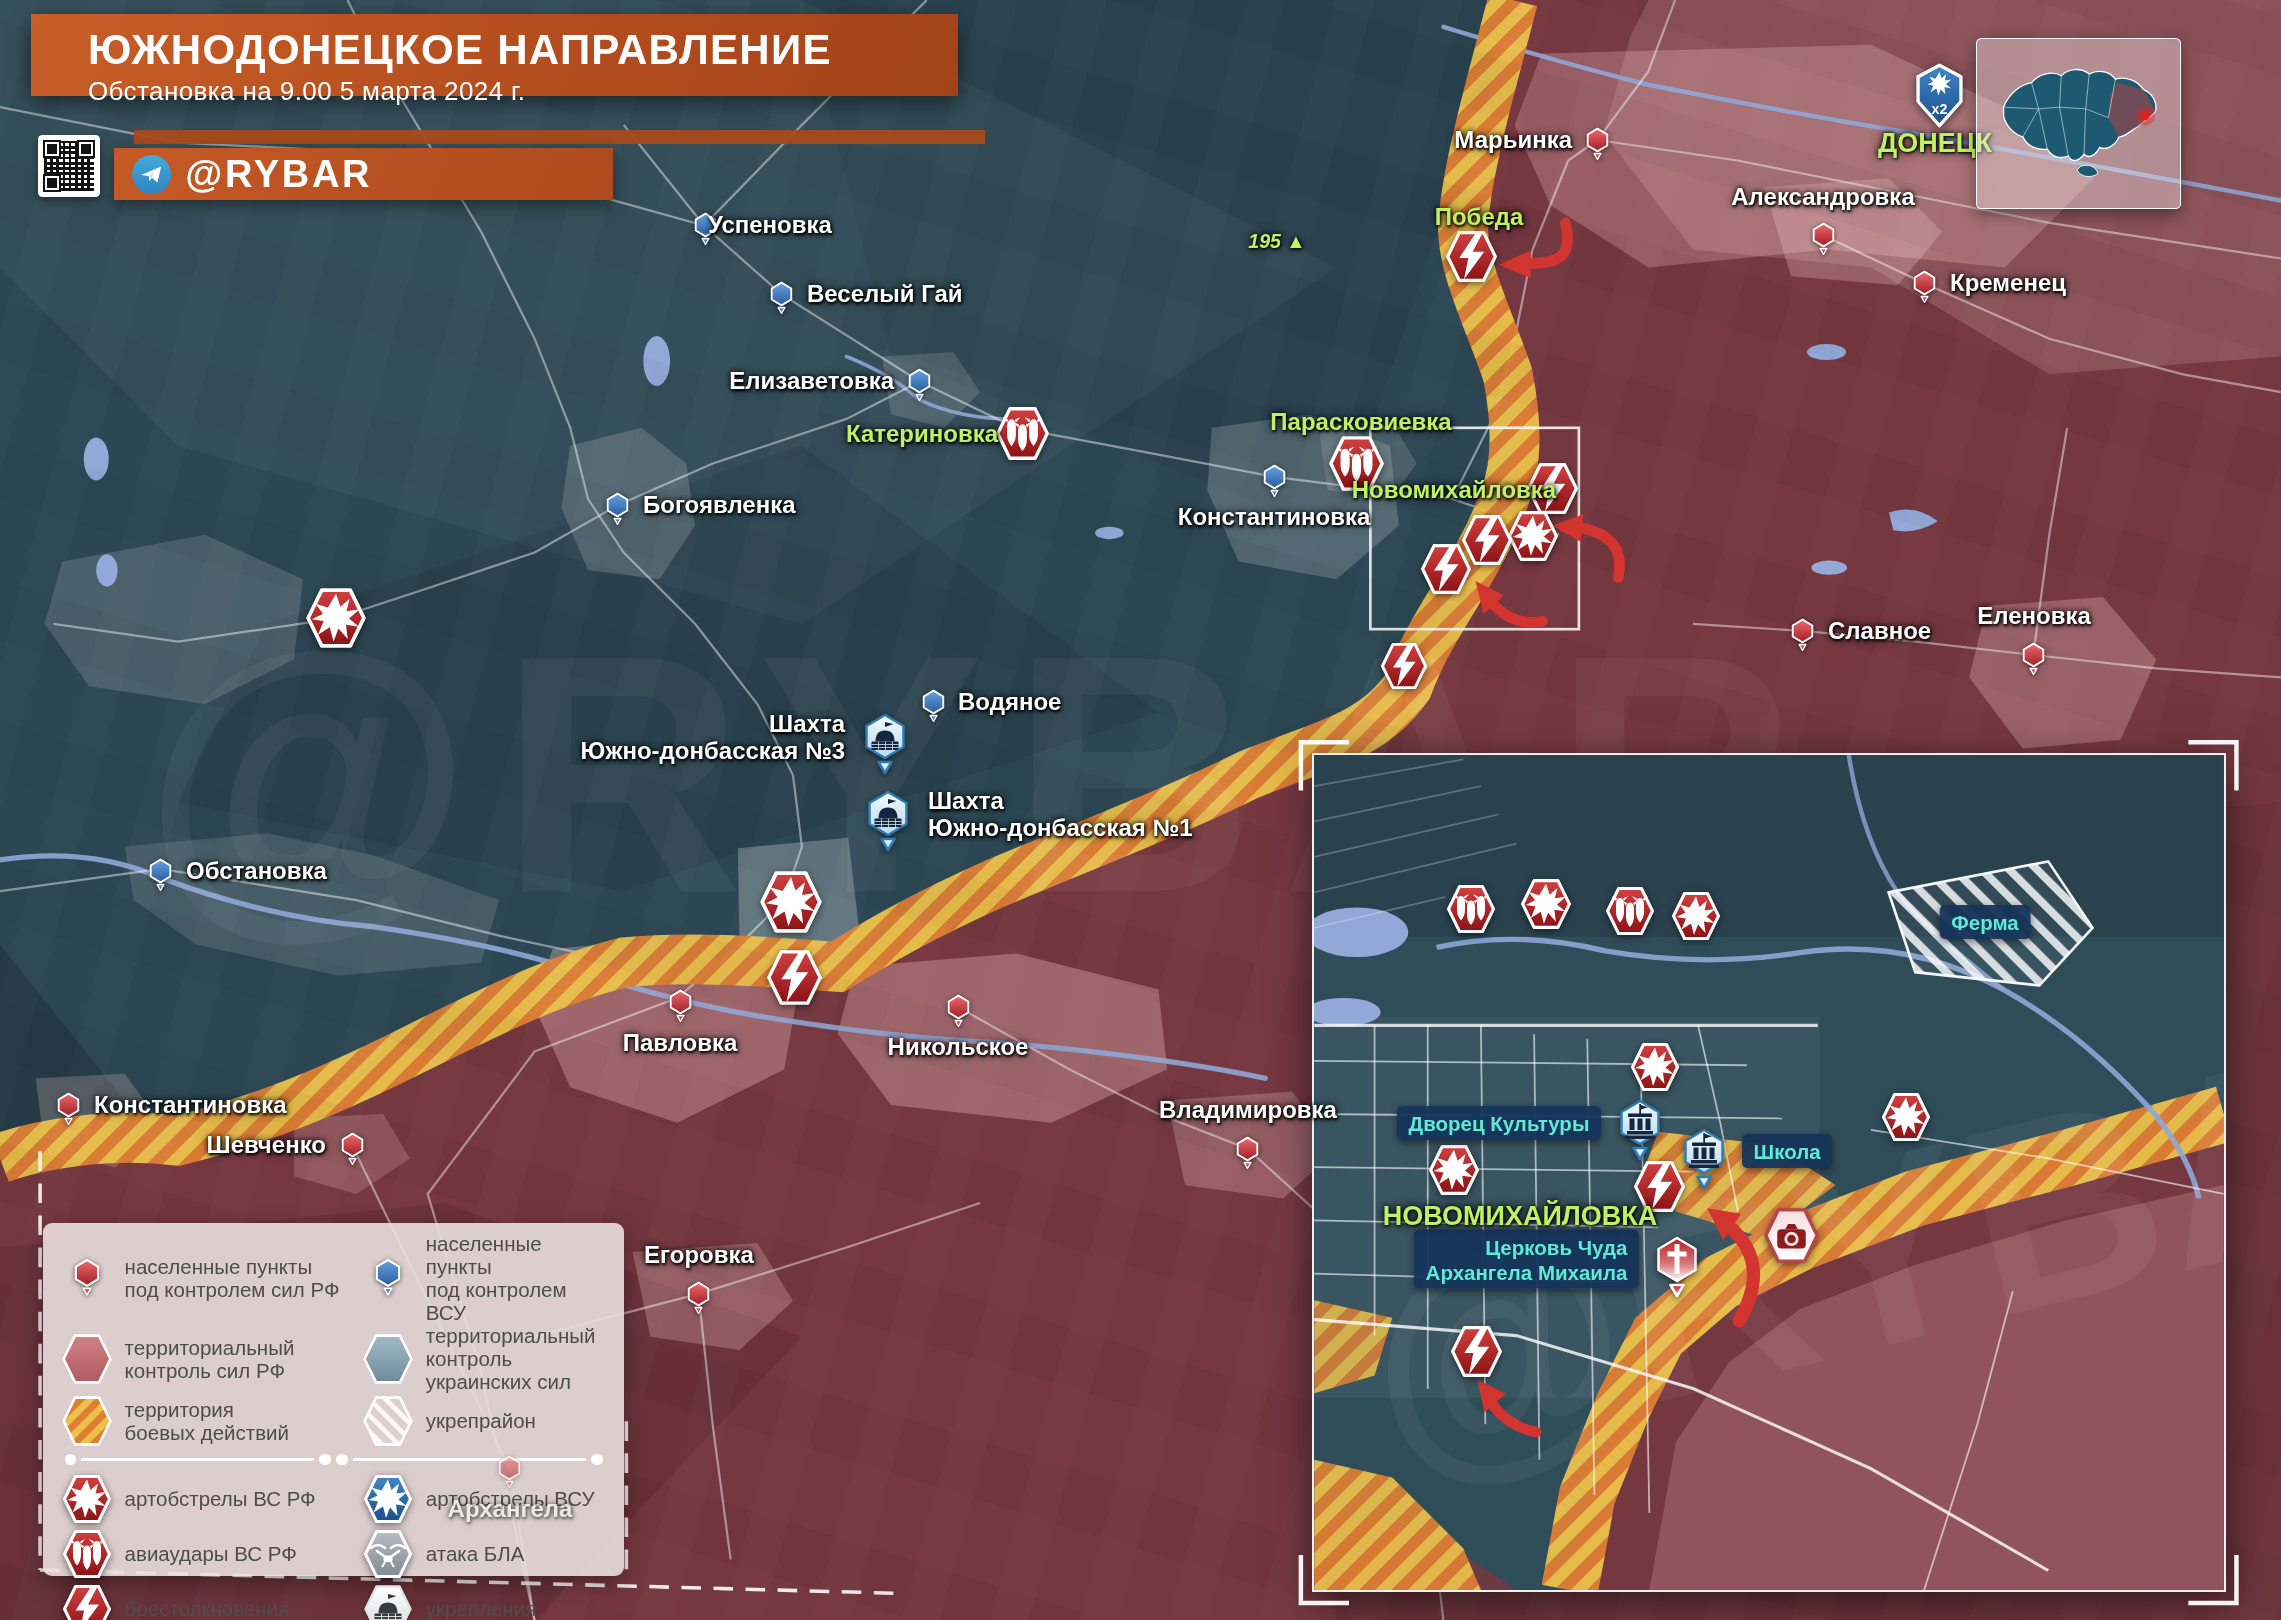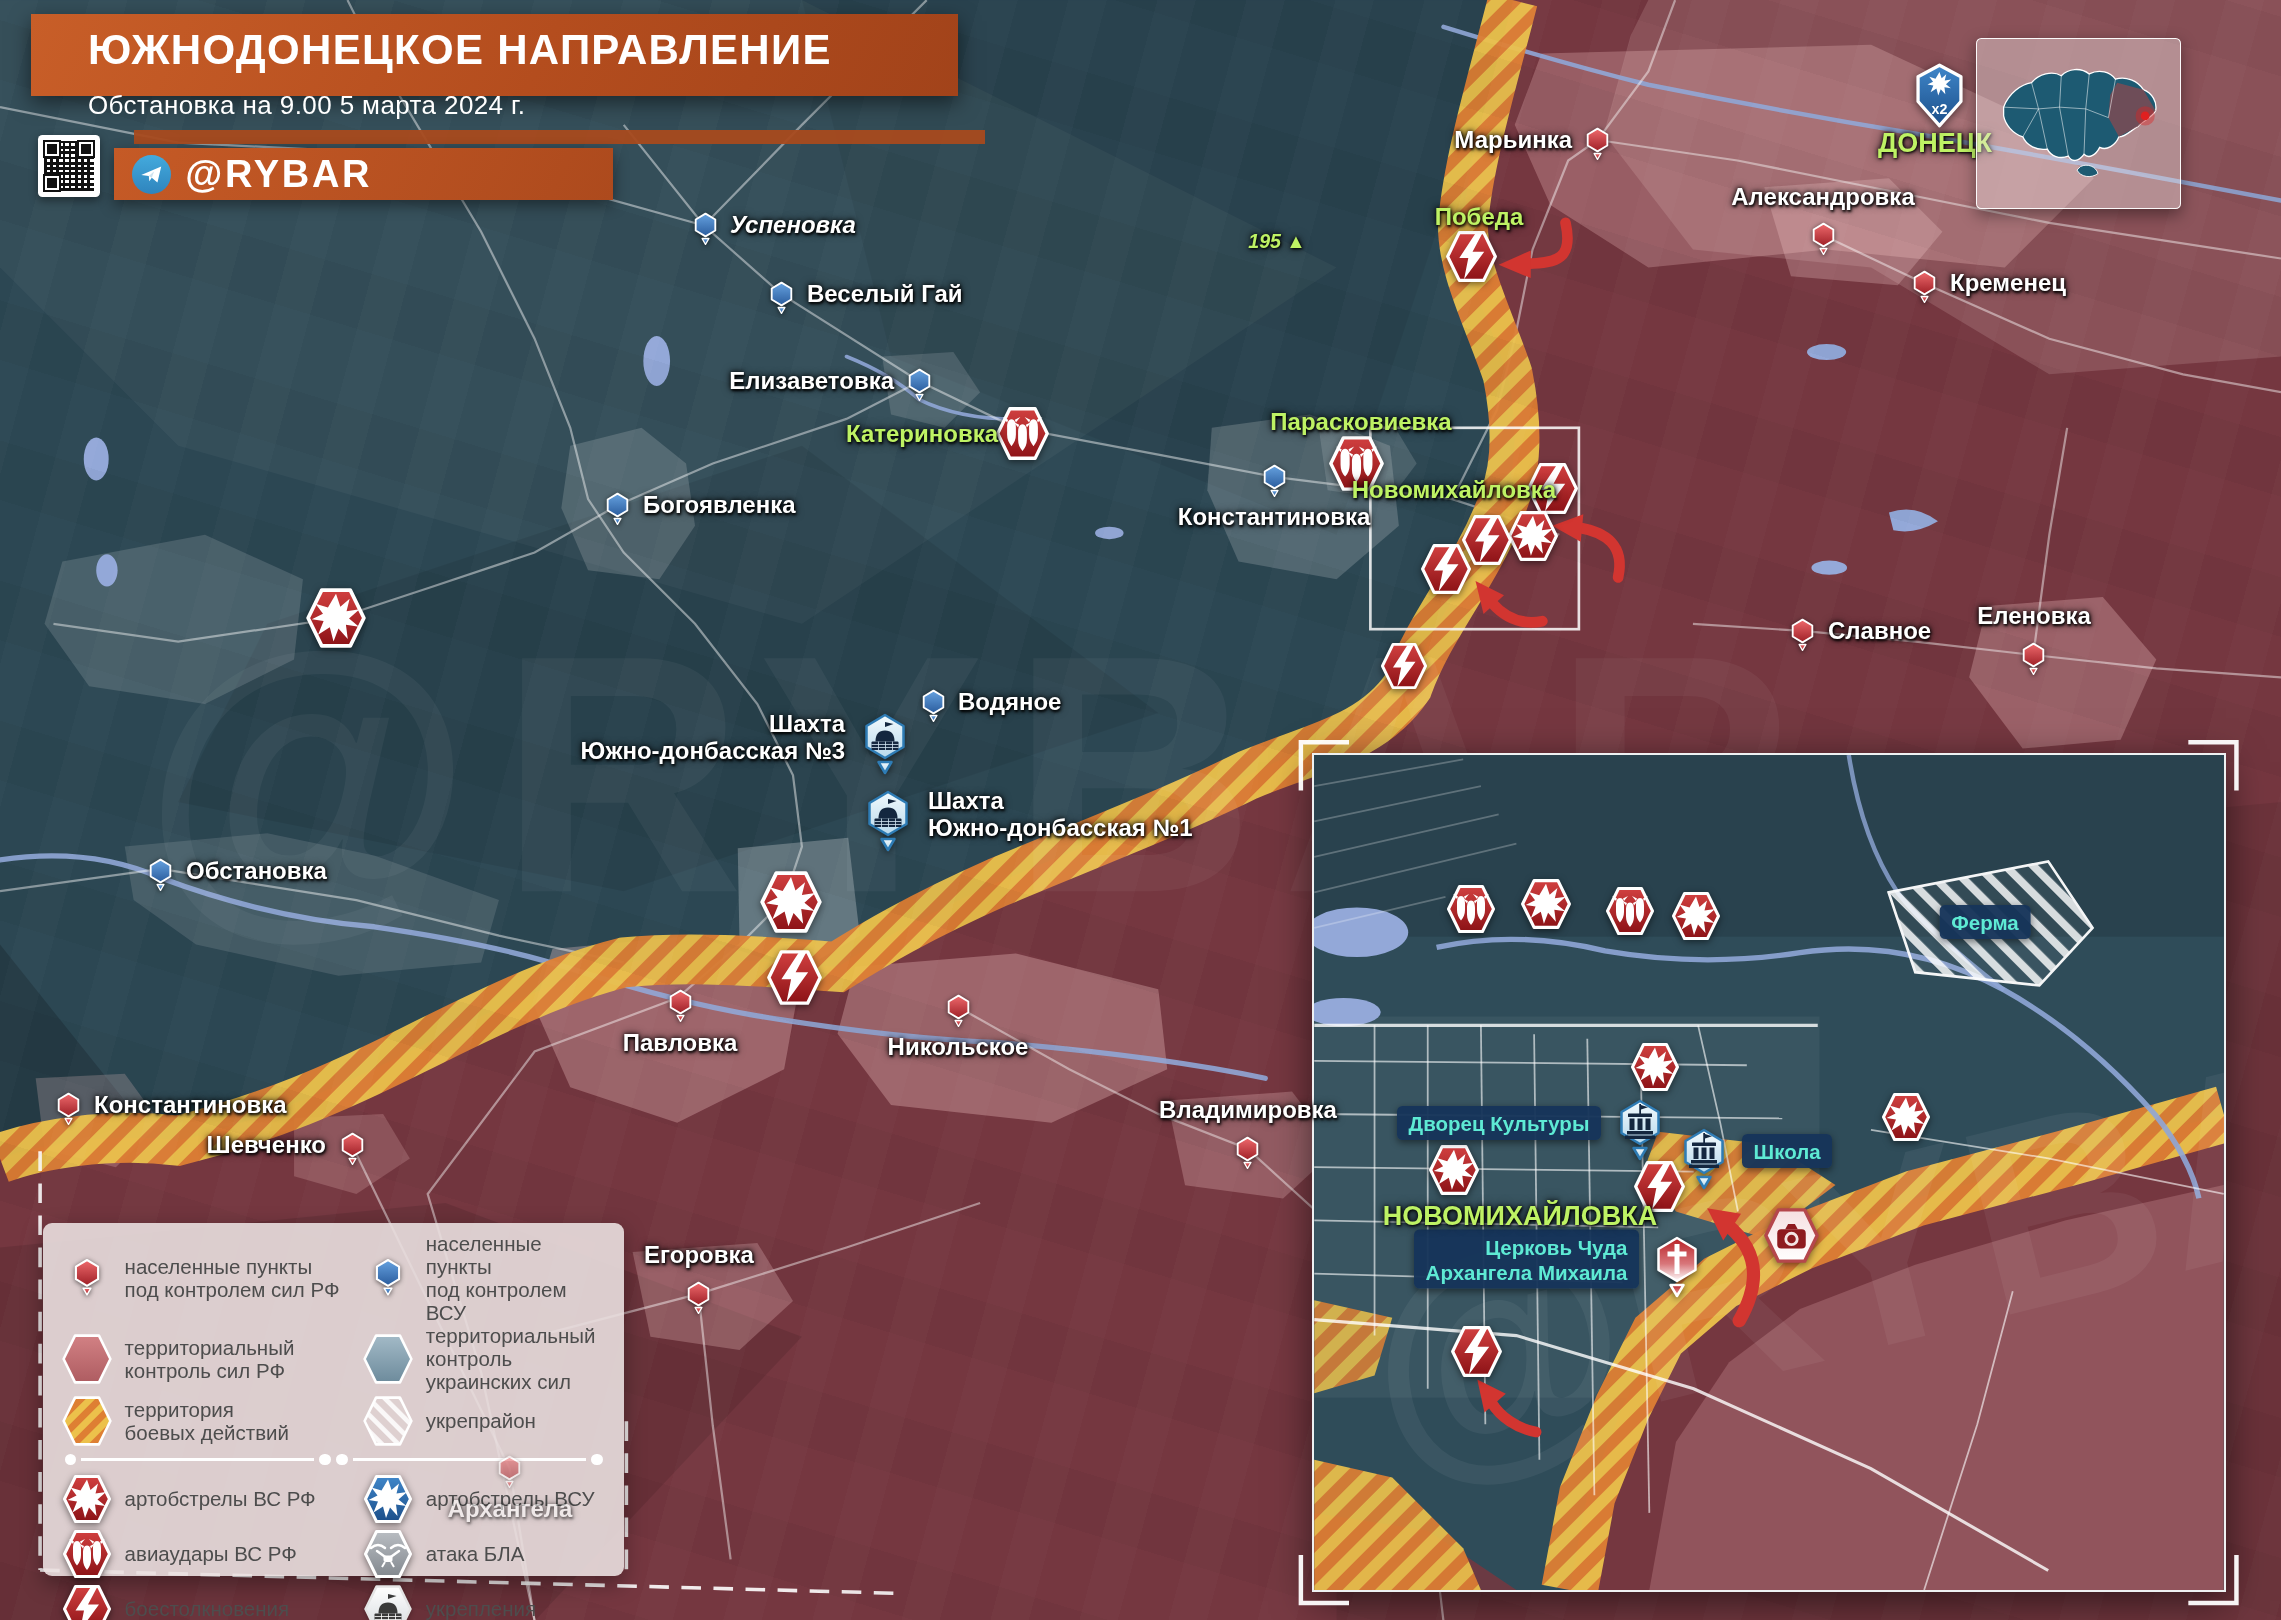--- a/index.html
+++ b/index.html
@@ -5,21 +5,21 @@
   html,body{margin:0;padding:0;background:#1a252b;}
   #stage{position:relative;width:2281px;height:1621px;overflow:hidden;
          font-family:"Liberation Sans",sans-serif;background:#2c4753;}
   .layer{position:absolute;inset:0;}
   svg{display:block;}
   
   #titleblock{position:absolute;left:31px;top:14.3px;width:927px;height:82px;
     background:linear-gradient(115deg,#c85e28 0%,#b44d1e 55%,#a2431a 100%);
     box-shadow:0 7.1px 19.6px rgba(0,0,0,.5);padding:12.5px 0 0 57px;box-sizing:border-box;z-index:40;}
   #titleblock .t{color:#fff;font-weight:bold;font-size:42px;letter-spacing:1.3px;line-height:46px;}
-  #titleblock .s{color:#fff;font-size:26px;margin-top:17px;letter-spacing:0.4px;}
+  #titleblock .s{color:#fff;font-size:26px;margin-top:3px;letter-spacing:0.4px;}
   #substrip{position:absolute;left:134px;top:130px;width:851px;height:14.3px;background:#a84a1e;opacity:.95;z-index:39;}
   #badge{position:absolute;left:114px;top:148px;width:499px;height:52px;z-index:40;
     background:linear-gradient(115deg,#c55a26,#ad4a1d);display:flex;align-items:center;gap:14.3px;
     padding-left:18px;box-sizing:border-box;box-shadow:0 5.3px 14.3px rgba(0,0,0,.45);}
   #badge .tg{width:39px;height:39px;border-radius:50%;background:linear-gradient(180deg,#43aadd,#2f84bd);
     display:flex;align-items:center;justify-content:center;flex:none;}
   #badge .tg svg{width:27px;height:27px;}
   #badge .h{color:#fff;font-size:38px;font-weight:800;letter-spacing:2.7px;}
   
   #qr{position:absolute;left:38px;top:135px;width:62px;height:62px;background:#fff;border-radius:4.5px;
@@ -302,21 +302,21 @@
     </g>
   </svg>
 
   <div id="markers">
       <div class="mk" style="left: 692px; top: 212px;">
         <svg width="27" height="35" viewBox="0 0 100 132" style="filter:drop-shadow(0 1.8px 2.7px rgba(0,0,0,.6))">
     <polygon points="50,6 87,28 87,70 50,92 13,70 13,28" fill="url(#gPinB)" stroke="#fff" stroke-width="7" stroke-linejoin="round"></polygon>
     <polygon points="37,100 63,100 50,122" fill="url(#gPinB)" stroke="#fff" stroke-width="5" stroke-linejoin="round"></polygon>
         </svg>
       </div>
-      <div class="town-label left-anchor" style="position: absolute; left: 730px; top: 225px; transform: translateY(-50%); font-style: italic;">
+      <div class="town-label left-anchor" style="position: absolute; left: 708px; top: 225px; transform: translateY(-50%);">
         <div>Успеновка</div>
       </div>
       <div class="mk" style="left: 768px; top: 281px;">
         <svg width="27" height="35" viewBox="0 0 100 132" style="filter:drop-shadow(0 1.8px 2.7px rgba(0,0,0,.6))">
     <polygon points="50,6 87,28 87,70 50,92 13,70 13,28" fill="url(#gPinB)" stroke="#fff" stroke-width="7" stroke-linejoin="round"></polygon>
     <polygon points="37,100 63,100 50,122" fill="url(#gPinB)" stroke="#fff" stroke-width="5" stroke-linejoin="round"></polygon>
         </svg>
       </div>
       <div class="town-label left-anchor" style="position: absolute; left: 807px; top: 294px; transform: translateY(-50%);">
         <div>Веселый Гай</div>

